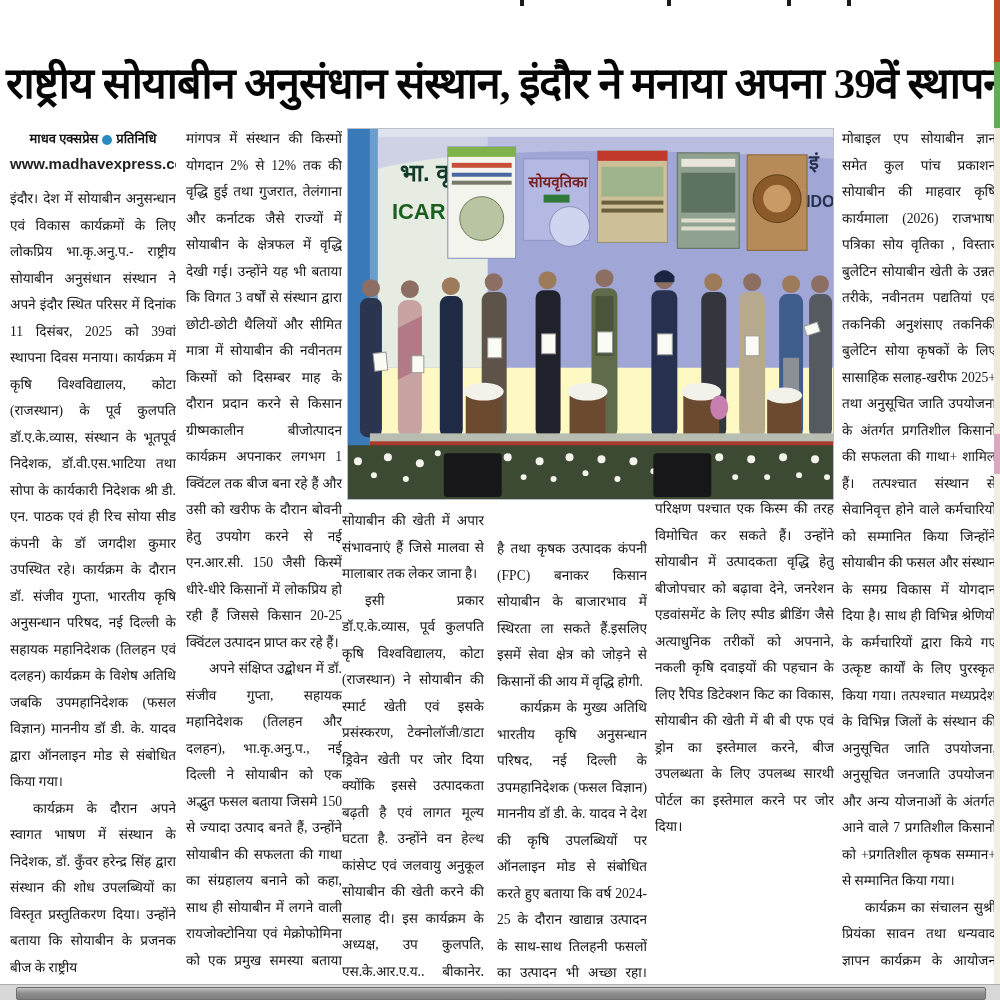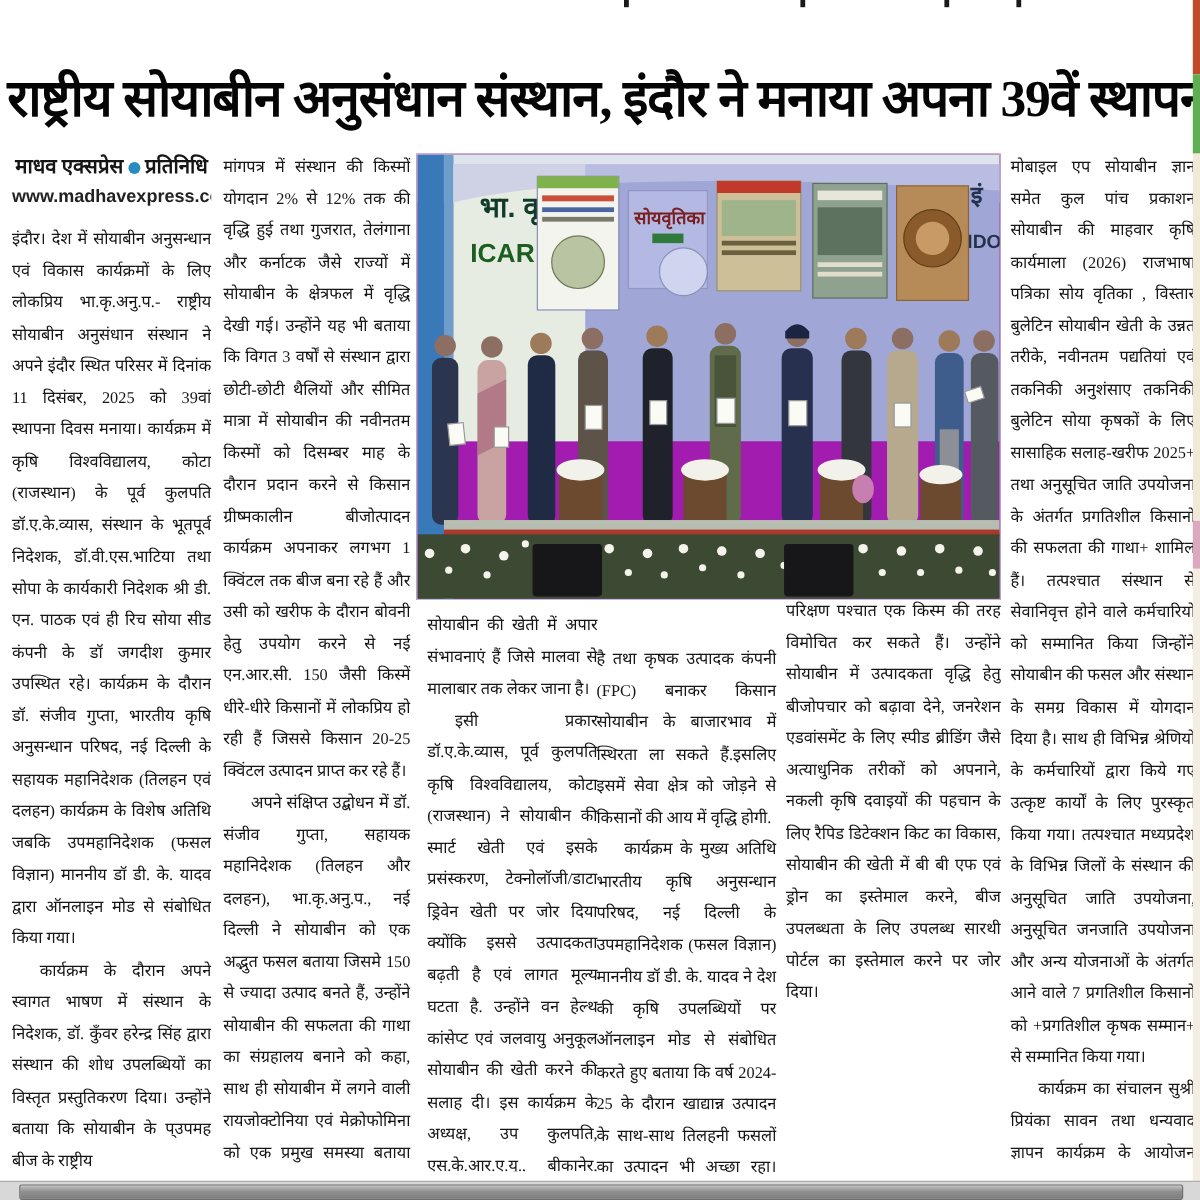--- a/index.html
+++ b/index.html
@@ -18,39 +18,39 @@
   
   .col{
     position:absolute;top:126px;height:852px;overflow:hidden;
     font-size:13.6px;line-height:26.5px;text-align:justify;
     text-justify:inter-word;color:#151515;
   }
   .col p{margin:0;}
   .col p.indent{text-indent:1.7em;}
   #col1{left:10px;width:166px;}
   #col2{left:186px;width:156px;font-family:Liberation Serif, serif;}
-  #col3{left:356px;top:508px;height:468px;width:142px;}
+  #col3{left:342px;top:508px;height:468px;width:142px;}
   #col4{left:497px;top:536px;height:468px;width:150px;}
   #col5{left:655px;top:496px;height:468px;width:179px;}
   #col6{left:842px;width:154px;}
   
   .masthead{text-align:center;margin-bottom:10px;}
-  .masthead-line1{font-weight:700;font-size:17px;line-height:26px;white-space:nowrap;}
+  .masthead-line1{font-weight:700;font-size:13px;line-height:26px;white-space:nowrap;}
   .masthead-dot{
     display:inline-block;width:10px;height:10px;border-radius:50%;
     background:#2a8bbf;margin:0 4px 1px 4px;vertical-align:middle;
   }
   .masthead-site{
     font-family:"Liberation Sans","DejaVu Sans",sans-serif;
     font-weight:700;font-size:15px;line-height:24px;color:#222;
   }
   
   .photo-wrap{
     position:absolute;left:347px;top:128px;width:487px;height:372px;
-    border:1px solid #b9bec9;box-sizing:border-box;background:#a21caf;
+    border:1px solid #b9bec9;box-sizing:border-box;background:#fef9c3;
   }
   .photo-wrap svg{display:block;width:100%;height:100%;}
   .photo-wrap text{font-family:"Liberation Sans","DejaVu Sans",sans-serif;}
   
   .hscroll-track{
     position:absolute;left:0;top:984px;width:1000px;height:16px;
     background:#d8d8d8;border-top:1px solid #aeaeae;box-sizing:border-box;
   }
   .hscroll-thumb{
     position:absolute;left:16px;top:2px;width:968px;height:11px;
@@ -81,21 +81,21 @@
 <h1 class="headline">राष्ट्रीय सोयाबीन अनुसंधान संस्थान, इंदौर ने मनाया अपना 39वें स्थापना दिवस</h1>
 
 <div class="col" id="col1">
   <div class="masthead">
     <div class="masthead-line1">
       <span>माधव एक्सप्रेस</span><span class="masthead-dot"></span><span>प्रतिनिधि</span>
     </div>
     <div class="masthead-site">www.madhavexpress.com</div>
   </div>
   <p>इंदौर। देश में सोयाबीन अनुसन्धान एवं विकास कार्यक्रमों के लिए लोकप्रिय भा.कृ.अनु.प.- राष्ट्रीय सोयाबीन अनुसंधान संस्थान ने अपने इंदौर स्थित परिसर में दिनांक 11 दिसंबर, 2025 को 39वां स्थापना दिवस मनाया। कार्यक्रम में कृषि विश्वविद्यालय, कोटा (राजस्थान) के पूर्व कुलपति डॉ.ए.के.व्यास, संस्थान के भूतपूर्व निदेशक, डॉ.वी.एस.भाटिया तथा सोपा के कार्यकारी निदेशक श्री डी. एन. पाठक एवं ही रिच सोया सीड कंपनी के डॉ जगदीश कुमार उपस्थित रहे। कार्यक्रम के दौरान डॉ. संजीव गुप्ता, भारतीय कृषि अनुसन्धान परिषद, नई दिल्ली के सहायक महानिदेशक (तिलहन एवं दलहन) कार्यक्रम के विशेष अतिथि जबकि उपमहानिदेशक (फसल विज्ञान) माननीय डॉ डी. के. यादव द्वारा ऑनलाइन मोड से संबोधित किया गया।</p>
-  <p class="indent">कार्यक्रम के दौरान अपने स्वागत भाषण में संस्थान के निदेशक, डॉ. कुँवर हरेन्द्र सिंह द्वारा संस्थान की शोध उपलब्धियों का विस्तृत प्रस्तुतिकरण दिया। उन्होंने बताया कि सोयाबीन के प्उपमह बीज के राष्ट्रीय</p>
+  <p class="indent">कार्यक्रम के दौरान अपने स्वागत भाषण में संस्थान के निदेशक, डॉ. कुँवर हरेन्द्र सिंह द्वारा संस्थान की शोध उपलब्धियों का विस्तृत प्रस्तुतिकरण दिया। उन्होंने बताया कि सोयाबीन के प्रजनक बीज के राष्ट्रीय</p>
 </div>
 
 <div class="col" id="col2">
   <p>मांगपत्र में संस्थान की किस्मों योगदान 2% से 12% तक की वृद्धि हुई तथा गुजरात, तेलंगाना और कर्नाटक जैसे राज्यों में सोयाबीन के क्षेत्रफल में वृद्धि देखी गई। उन्होंने यह भी बताया कि विगत 3 वर्षों से संस्थान द्वारा छोटी-छोटी थैलियों और सीमित मात्रा में सोयाबीन की नवीनतम किस्मों को दिसम्बर माह के दौरान प्रदान करने से किसान ग्रीष्मकालीन बीजोत्पादन कार्यक्रम अपनाकर लगभग 1 क्विंटल तक बीज बना रहे हैं और उसी को खरीफ के दौरान बोवनी हेतु उपयोग करने से नई एन.आर.सी. 150 जैसी किस्में धीरे-धीरे किसानों में लोकप्रिय हो रही हैं जिससे किसान 20-25 क्विंटल उत्पादन प्राप्त कर रहे हैं।</p>
   <p class="indent">अपने संक्षिप्त उद्बोधन में डॉ. संजीव गुप्ता, सहायक महानिदेशक (तिलहन और दलहन), भा.कृ.अनु.प., नई दिल्ली ने सोयाबीन को एक अद्भुत फसल बताया जिसमे 150 से ज्यादा उत्पाद बनते हैं, उन्होंने सोयाबीन की सफलता की गाथा का संग्रहालय बनाने को कहा, साथ ही सोयाबीन में लगने वाली रायजोक्टोनिया एवं मेक्रोफोमिना को एक प्रमुख समस्या बताया और उसके प्रबंधन करने पर विशेष जोर दिया, उन्होंने यह भी बताया की</p>
 </div>
 
 <div class="photo-wrap">
   <svg viewBox="0 0 486 372" preserveAspectRatio="none">
 

